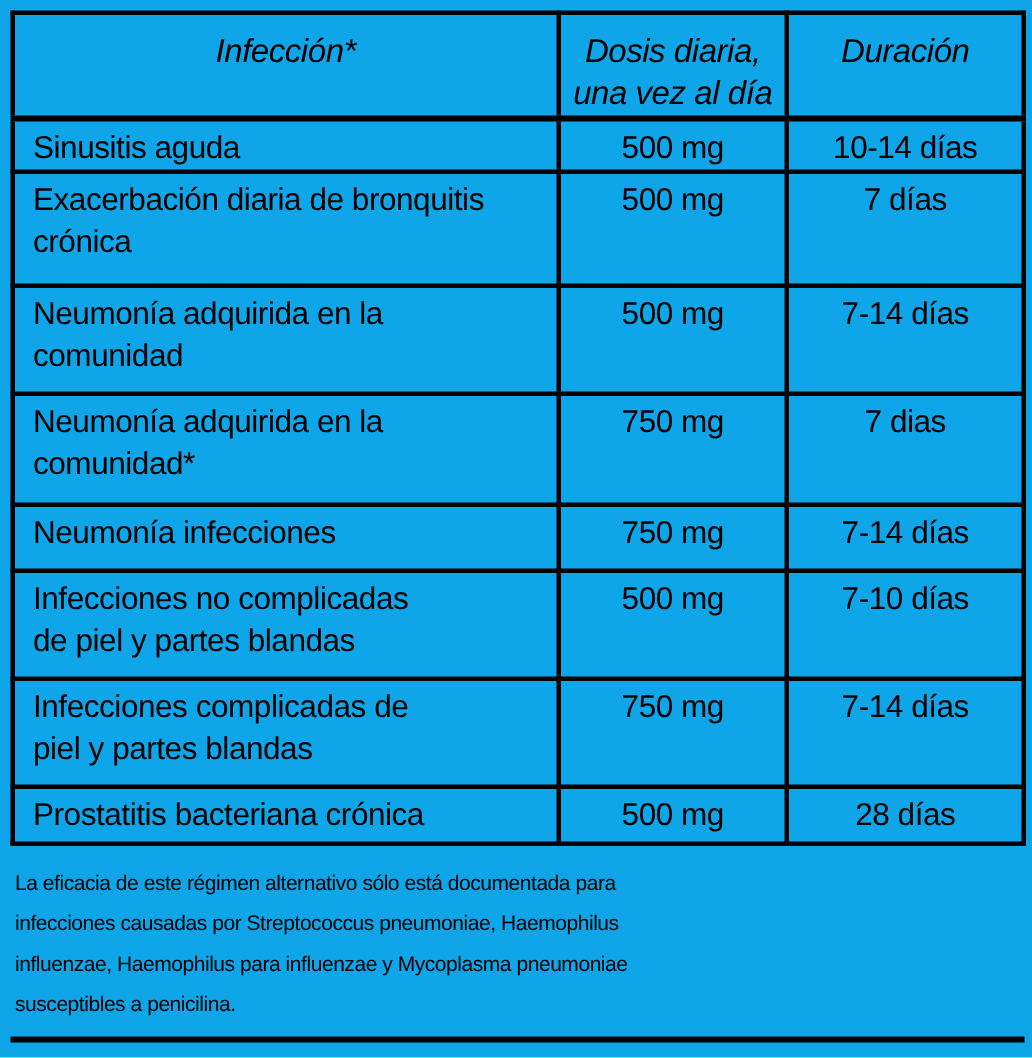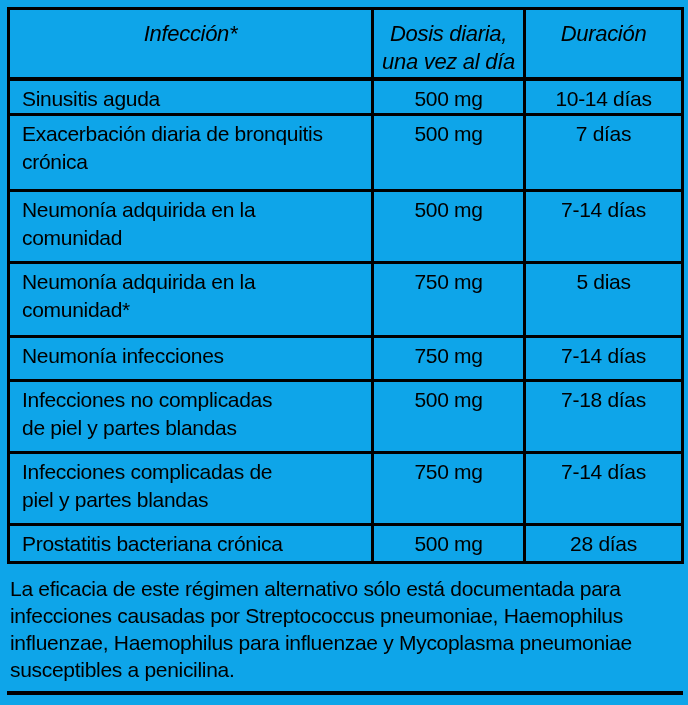--- a/index.html
+++ b/index.html
@@ -60,21 +60,21 @@
   }
   tr.h36 { height: 36px; }
   tr.h38 { height: 38px; padding-left: 44px; }
   tr.h44 { height: 44px; }
   tr.h72 { height: 72px; }
   tr.h74 { height: 74px; }
   tr.h76 { height: 76px; }
   .footnote {
     margin: 11px 0 0 3px;
     width: 678px;
-    font-size: 21px;
+    font-size: 14px;
     line-height: 27px;
     letter-spacing: -0.3px;
     white-space: pre-line;
   }
   .bottom-rule {
     position: absolute;
     left: 7px;
     top: 691px;
     width: 676px;
     height: 4px;
@@ -115,32 +115,32 @@
       <tr class="h72">
         <td class="cell-infection">Neumonía adquirida en la
 comunidad</td>
         <td class="cell-dose">500 mg</td>
         <td class="cell-duration">7-14 días</td>
       </tr>
       <tr class="h74">
         <td class="cell-infection">Neumonía adquirida en la
 comunidad*</td>
         <td class="cell-dose">750 mg</td>
-        <td class="cell-duration">5 dias</td>
+        <td class="cell-duration">7 dias</td>
       </tr>
       <tr class="h44">
         <td class="cell-infection">Neumonía infecciones</td>
         <td class="cell-dose">750 mg</td>
         <td class="cell-duration">7-14 días</td>
       </tr>
       <tr class="h72">
         <td class="cell-infection">Infecciones no complicadas
 de piel y partes blandas</td>
         <td class="cell-dose">500 mg</td>
-        <td class="cell-duration">7-18 días</td>
+        <td class="cell-duration">7-10 días</td>
       </tr>
       <tr class="h72">
         <td class="cell-infection">Infecciones complicadas de
 piel y partes blandas</td>
         <td class="cell-dose">750 mg</td>
         <td class="cell-duration">7-14 días</td>
       </tr>
       <tr class="h38">
         <td class="cell-infection">Prostatitis bacteriana crónica</td>
         <td class="cell-dose">500 mg</td>

